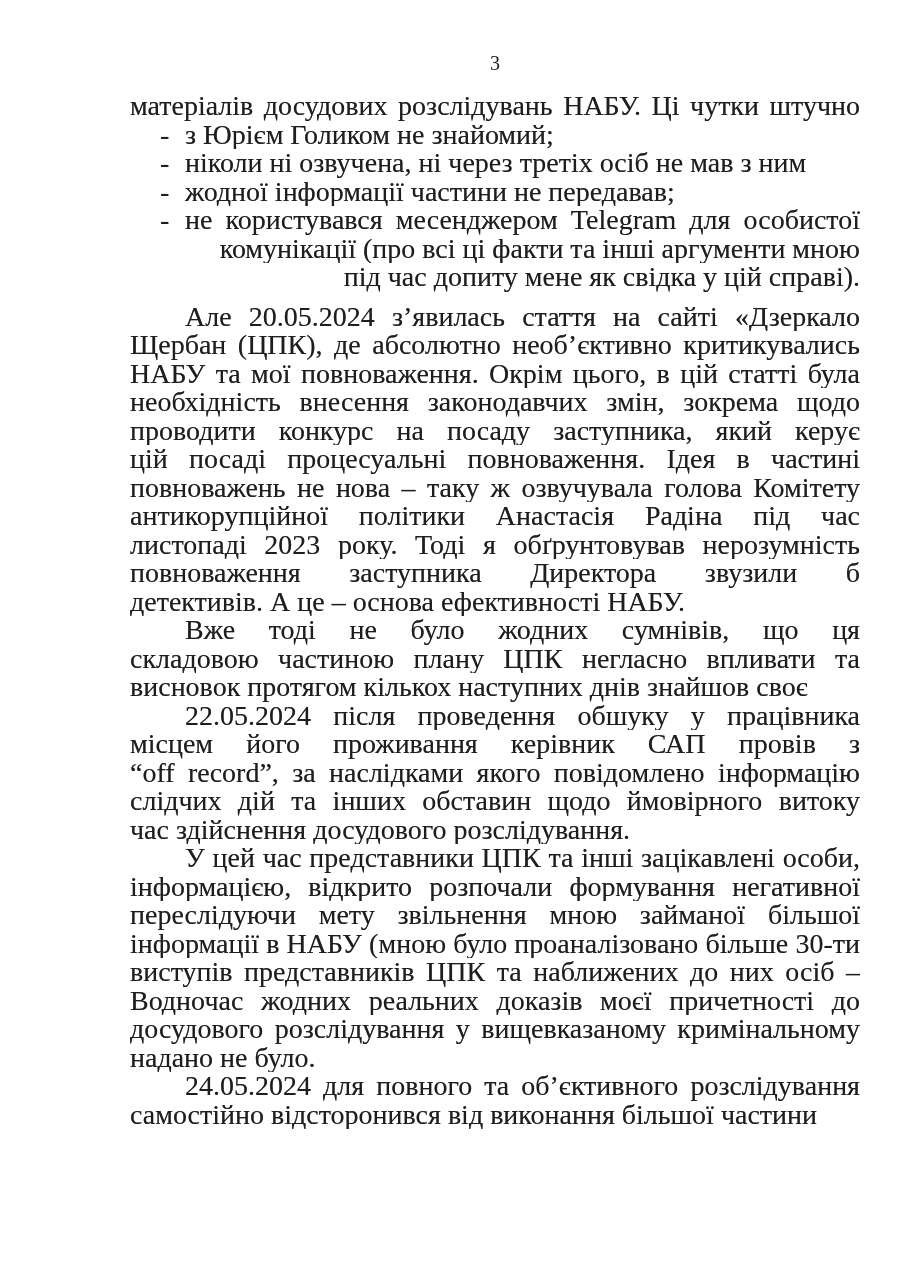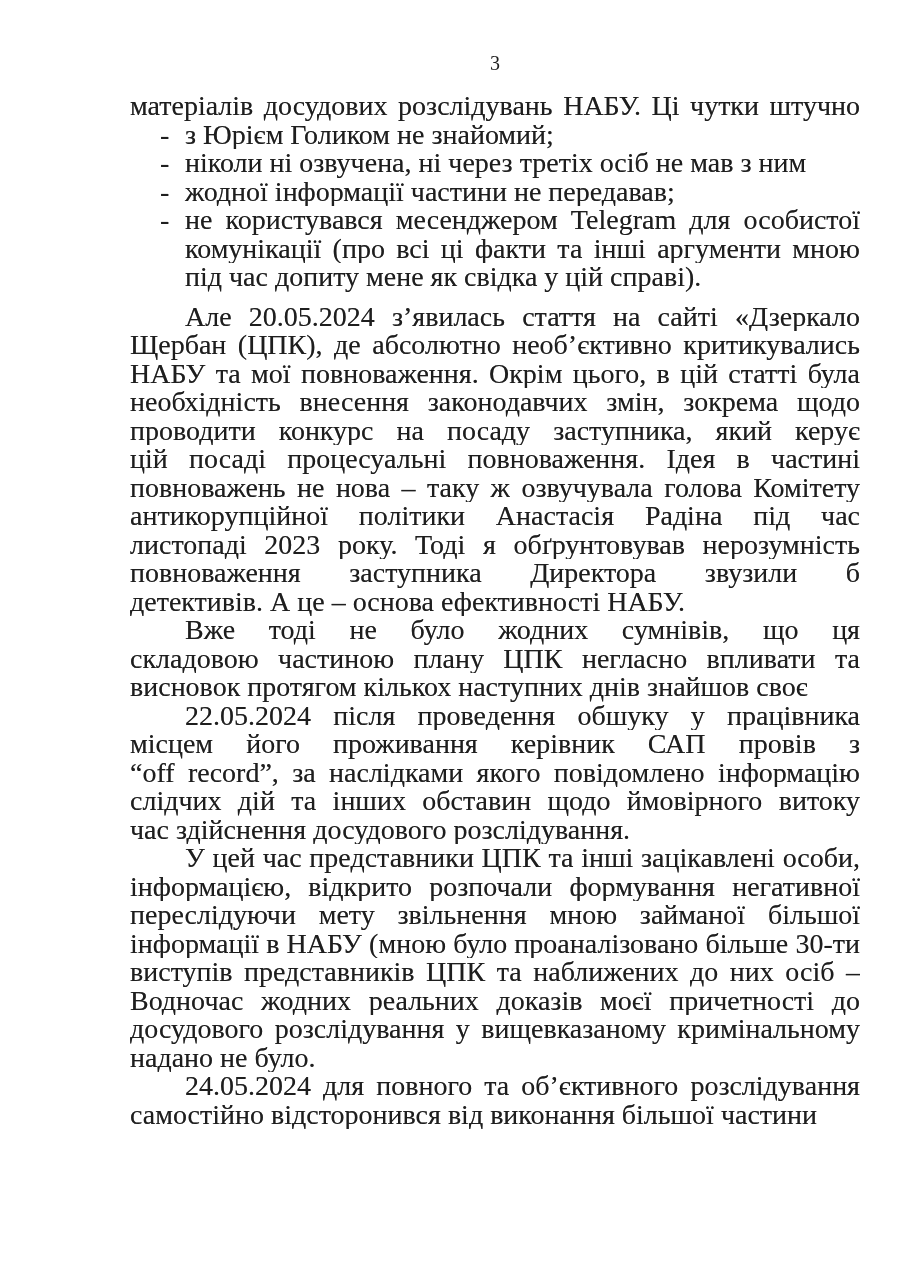--- a/index.html
+++ b/index.html
@@ -48,21 +48,21 @@
   .line.indent { text-indent: 55px; }
   .line.bullet {
     position: relative;
     padding-left: 55px;
   }
   .line.bullet .marker {
     position: absolute;
     left: 30px;
     top: 0;
   }
-  .line.bullet-cont { padding-left: 55px; }
+  .line.bullet-cont { padding-left: 55px; text-align: right; }
 </style>
 </head>
 <body>
 
 <div class="page">
   <div class="page-number">3</div>
   <div class="content">
       <div class="paragraph">
         <div class="line plain j">матеріалів досудових розслідувань НАБУ. Ці чутки штучно</div>
       </div>

